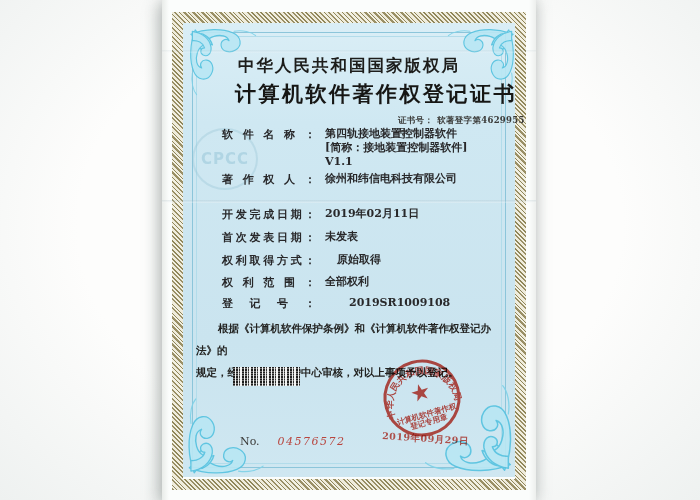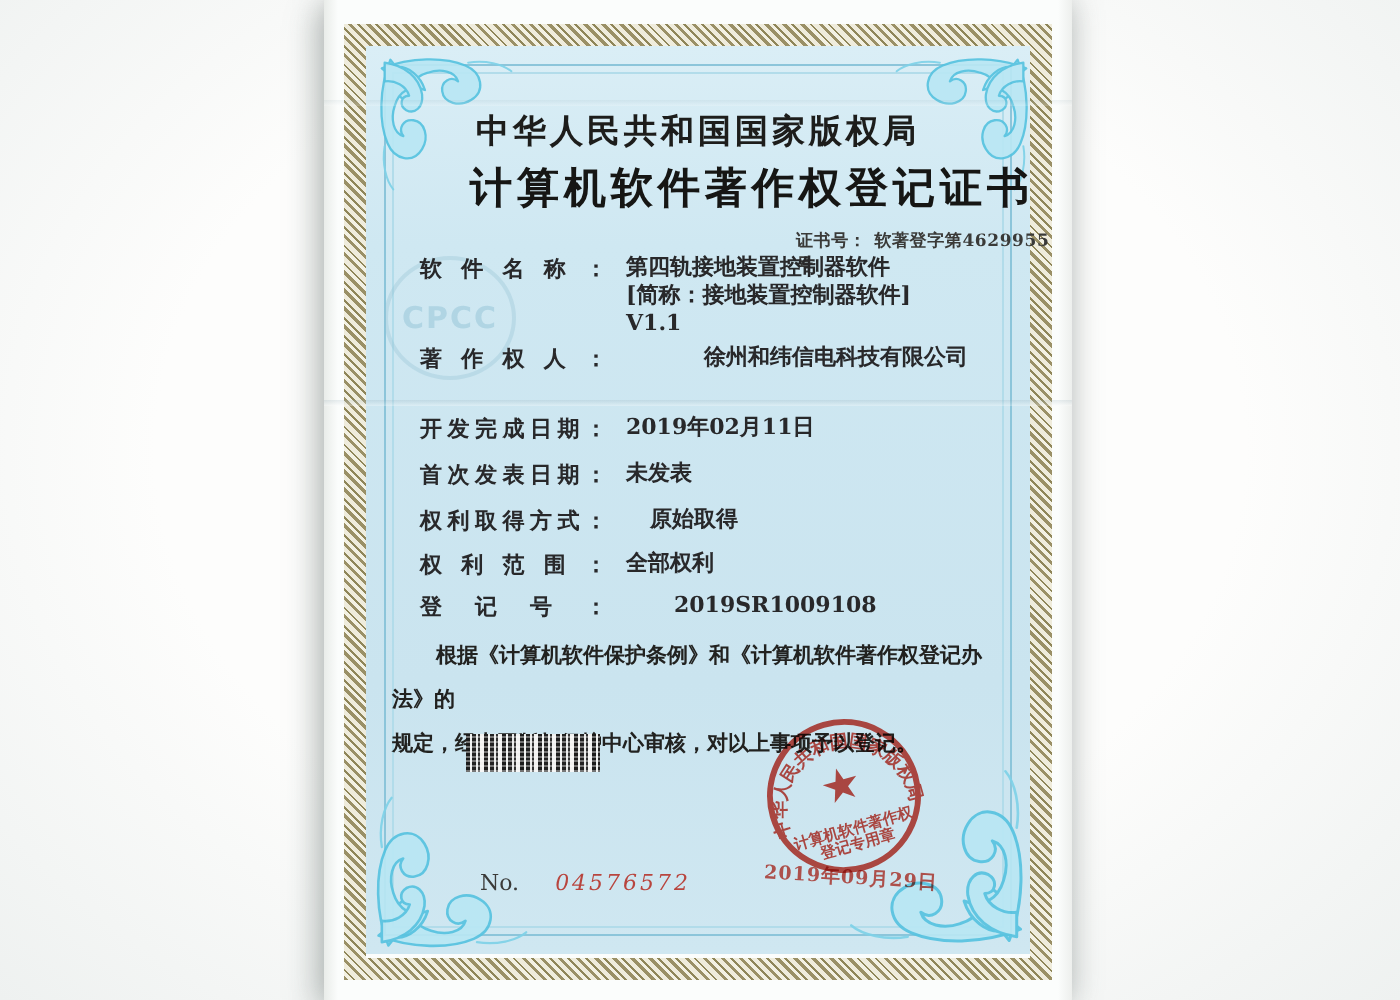--- a/index.html
+++ b/index.html
@@ -43,25 +43,25 @@
   .cert-title{
     position:absolute;left:162px;top:80px;width:428px;text-align:center;
     font-size:21px;font-weight:bold;letter-spacing:2.5px;color:#161614;
   }
   .certno{
     position:absolute;left:398px;top:115px;width:130px;
     font-size:8.5px;color:#3a3a38;letter-spacing:.3px;font-weight:bold;
   }
   .certno .v{margin-left:4px;}
   
-  .frow{position:absolute;left:210px;display:flex;font-size:11px;font-weight:bold;color:#28282a;}
+  .frow{position:absolute;left:222px;display:flex;font-size:11px;font-weight:bold;color:#28282a;}
   .flabel{width:94px;text-align:justify;text-align-last:justify;letter-spacing:.5px;flex:none;}
   .fval{margin-left:9px;line-height:14px;}
   .fval div{white-space:nowrap;}
-  .r1{top:127px;}.r2{top:172px;gap:39px;}.r3{top:207px;}.r4{top:230px;}
+  .r1{top:127px;}.r2{top:172px;}.r3{top:207px;}.r4{top:230px;}
   .r5{top:253px;gap:12px;}.r6{top:275px;}.r7{top:296px;gap:24px;}
   
   .statement{
     position:absolute;left:196px;top:317px;width:314px;
     font-size:10.5px;line-height:22px;font-weight:bold;color:#222220;
   }
   .statement .l1{text-indent:22px;}
   
   .barcode{
     position:absolute;left:233px;top:367px;width:67px;height:19px;

